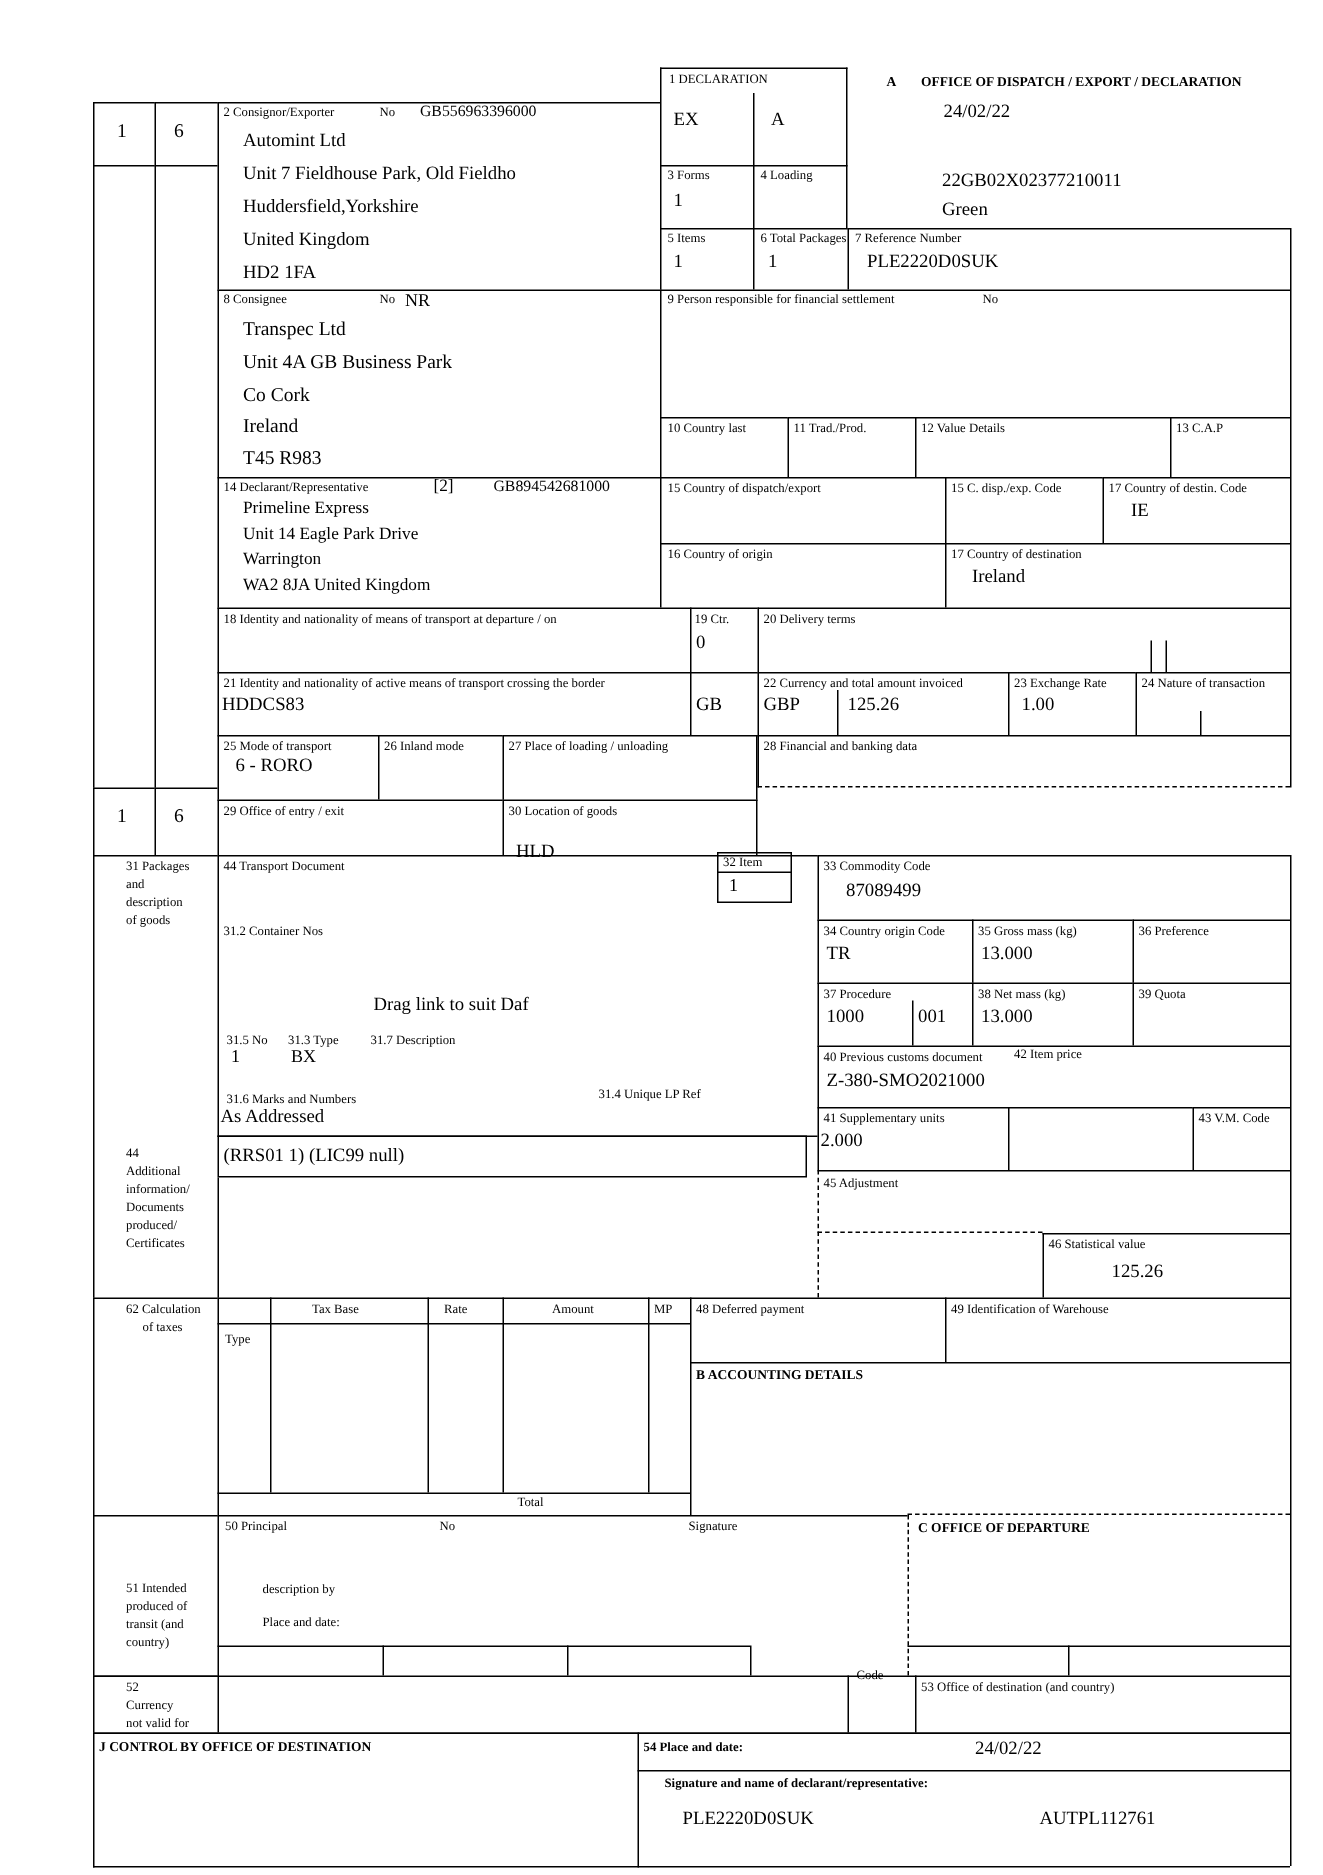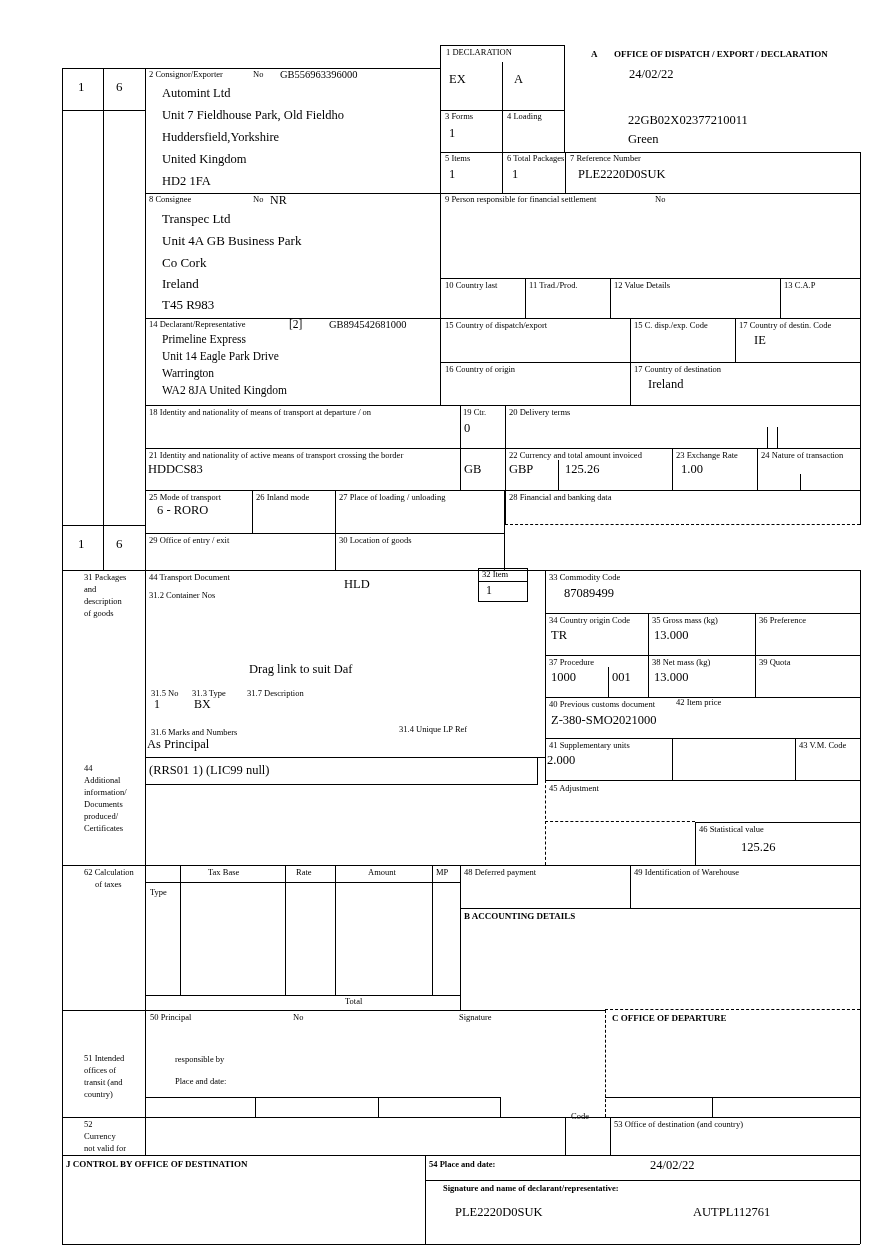--- a/index.html
+++ b/index.html
@@ -219,28 +219,28 @@
   <span class="t val" style="left:681px;top:462px">1.00</span>
   <span class="t lbl" style="left:761px;top:451px">24 Nature of transaction</span>
 
   <span class="t lbl" style="left:149px;top:493px">25 Mode of transport</span>
   <span class="t val" style="left:157px;top:503px">6 - RORO</span>
   <span class="t lbl" style="left:256px;top:493px">26 Inland mode</span>
   <span class="t lbl" style="left:339px;top:493px">27 Place of loading / unloading</span>
   <span class="t lbl" style="left:509px;top:493px">28 Financial and banking data</span>
   <span class="t lbl" style="left:149px;top:536px">29 Office of entry / exit</span>
   <span class="t lbl" style="left:339px;top:536px">30 Location of goods</span>
-  <span class="t val" style="left:344px;top:577px">HLD</span>
+  <span class="t val" style="left:344px;top:560px">HLD</span>
 
   <span class="t lbl" style="left:84px;top:573px">31 Packages</span>
   <span class="t lbl" style="left:84px;top:585px">and</span>
   <span class="t lbl" style="left:84px;top:597px">description</span>
   <span class="t lbl" style="left:84px;top:609px">of goods</span>
   <span class="t lbl" style="left:149px;top:573px">44 Transport Document</span>
-  <span class="t lbl" style="left:149px;top:591px">31.2 Container Nos</span>
+  <span class="t lbl" style="left:149px;top:616px">31.2 Container Nos</span>
   <span class="t lbl" style="left:482px;top:570px">32 Item</span>
   <span class="t v12" style="left:486px;top:584px">1</span>
   <span class="t lbl" style="left:549px;top:573px">33 Commodity Code</span>
   <span class="t val" style="left:564px;top:586px">87089499</span>
   <span class="t lbl" style="left:549px;top:616px">34 Country origin Code</span>
   <span class="t val" style="left:551px;top:628px">TR</span>
   <span class="t lbl" style="left:652px;top:616px">35 Gross mass (kg)</span>
   <span class="t val" style="left:654px;top:628px">13.000</span>
   <span class="t lbl" style="left:759px;top:616px">36 Preference</span>
   <span class="t lbl" style="left:549px;top:658px">37 Procedure</span>
@@ -252,21 +252,21 @@
   <span class="t lbl" style="left:151px;top:689px">31.5 No</span>
   <span class="t lbl" style="left:192px;top:689px">31.3 Type</span>
   <span class="t lbl" style="left:247px;top:689px">31.7 Description</span>
   <span class="t v12" style="left:154px;top:698px">1</span>
   <span class="t v12" style="left:194px;top:698px">BX</span>
   <span class="t val" style="left:249px;top:662px">Drag link to suit Daf</span>
   <span class="t lbl" style="left:549px;top:700px">40 Previous customs document</span>
   <span class="t val" style="left:551px;top:713px">Z-380-SMO2021000</span>
   <span class="t lbl" style="left:151px;top:728px">31.6 Marks and Numbers</span>
   <span class="t lbl" style="left:399px;top:725px">31.4 Unique LP Ref</span>
-  <span class="t val" style="left:147px;top:737px">As Principal</span>
+  <span class="t val" style="left:147px;top:737px">As Addressed</span>
   <span class="t lbl" style="left:549px;top:741px">41 Supplementary units</span>
   <span class="t val" style="left:547px;top:753px">2.000</span>
   <span class="t lbl" style="left:676px;top:698px">42 Item price</span>
   <span class="t lbl" style="left:799px;top:741px">43 V.M. Code</span>
   <span class="t val" style="left:149px;top:763px">(RRS01 1) (LIC99 null)</span>
   <span class="t lbl" style="left:84px;top:764px">44</span>
   <span class="t lbl" style="left:84px;top:776px">Additional</span>
   <span class="t lbl" style="left:84px;top:788px">information/</span>
   <span class="t lbl" style="left:84px;top:800px">Documents</span>
   <span class="t lbl" style="left:84px;top:812px">produced/</span>
@@ -285,24 +285,24 @@
   <span class="t lbl" style="left:345px;top:997px">Total</span>
   <span class="t lbl" style="left:464px;top:868px">48 Deferred payment</span>
   <span class="t lbl" style="left:634px;top:868px">49 Identification of Warehouse</span>
   <span class="t hdr" style="left:464px;top:911px">B ACCOUNTING DETAILS</span>
 
   <span class="t lbl" style="left:150px;top:1013px">50 Principal</span>
   <span class="t lbl" style="left:293px;top:1013px">No</span>
   <span class="t lbl" style="left:459px;top:1013px">Signature</span>
   <span class="t hdr" style="left:612px;top:1013px">C OFFICE OF DEPARTURE</span>
   <span class="t lbl" style="left:84px;top:1054px">51 Intended</span>
-  <span class="t lbl" style="left:84px;top:1066px">offices of</span>
+  <span class="t lbl" style="left:84px;top:1066px">produced of</span>
   <span class="t lbl" style="left:84px;top:1078px">transit (and</span>
   <span class="t lbl" style="left:84px;top:1090px">country)</span>
-  <span class="t lbl" style="left:175px;top:1055px">responsible by</span>
+  <span class="t lbl" style="left:175px;top:1055px">description by</span>
   <span class="t lbl" style="left:175px;top:1077px">Place and date:</span>
   <span class="t lbl" style="left:84px;top:1120px">52</span>
   <span class="t lbl" style="left:84px;top:1132px">Currency</span>
   <span class="t lbl" style="left:84px;top:1144px">not valid for</span>
   <span class="t lbl" style="left:571px;top:1112px">Code</span>
   <span class="t lbl" style="left:614px;top:1120px">53 Office of destination (and country)</span>
   <span class="t hdr" style="left:66px;top:1159px">J CONTROL BY OFFICE OF DESTINATION</span>
   <span class="t lbl bold" style="left:429px;top:1160px">54 Place and date:</span>
   <span class="t val" style="left:650px;top:1158px">24/02/22</span>
   <span class="t lbl bold" style="left:443px;top:1184px">Signature and name of declarant/representative:</span>

